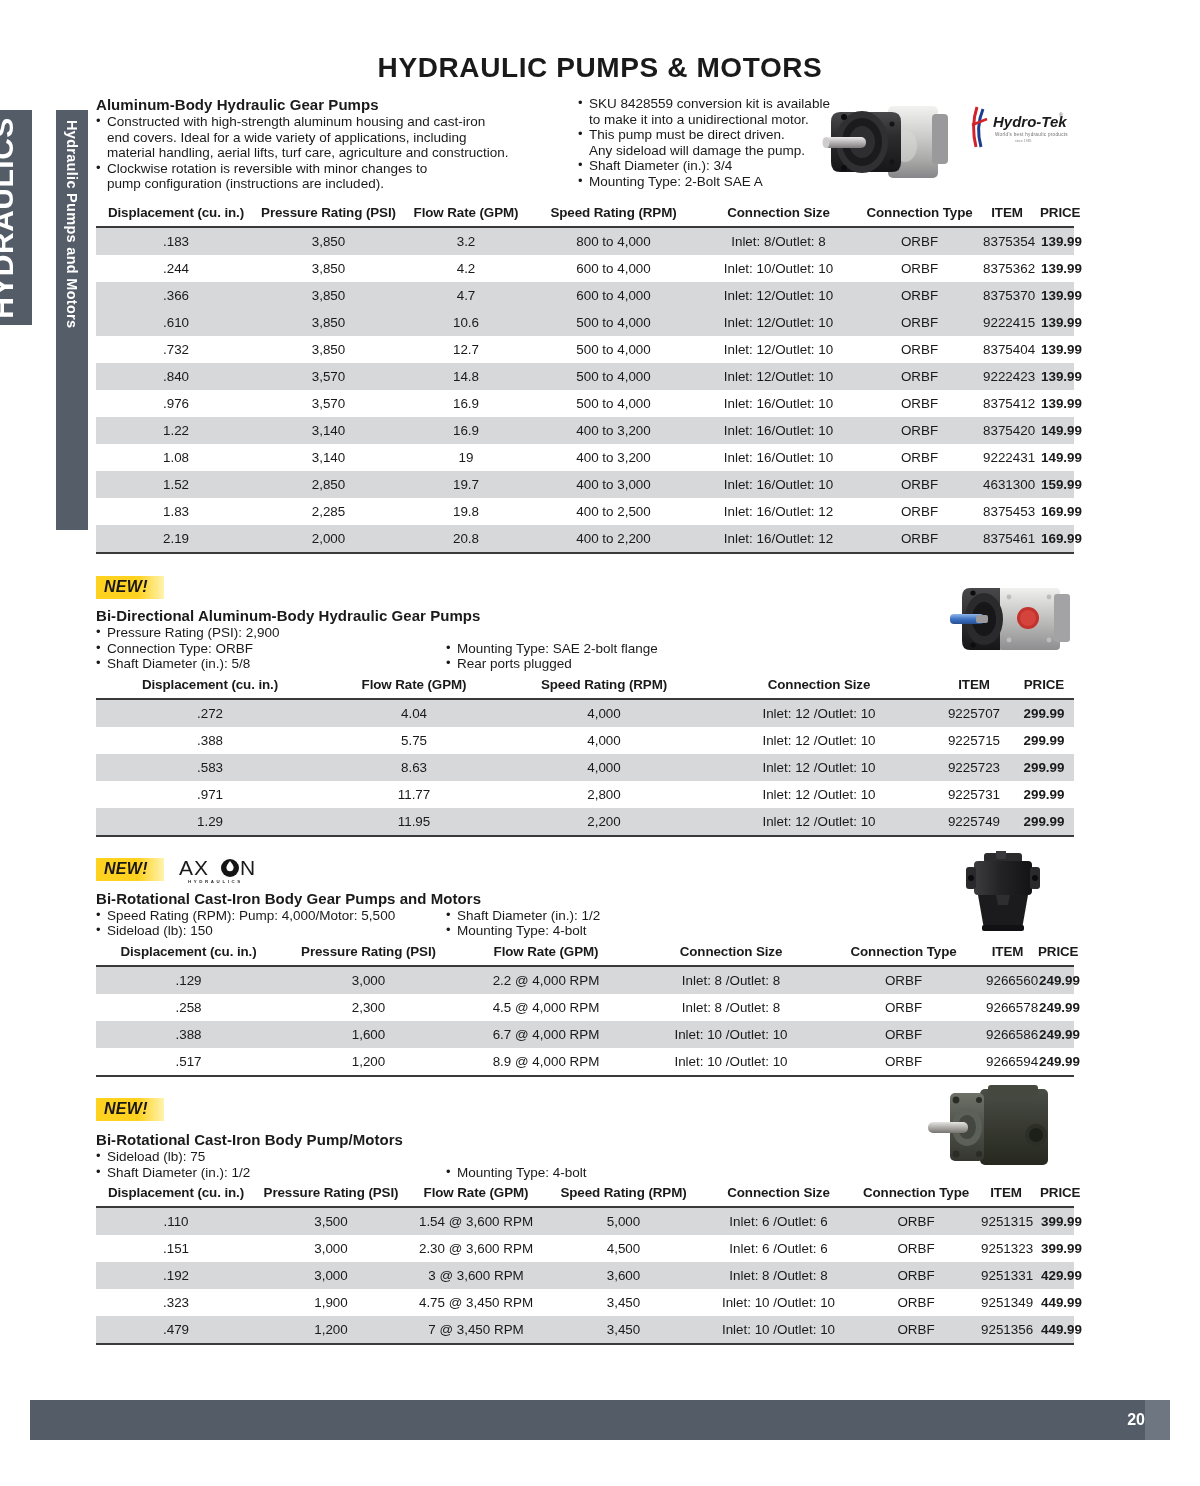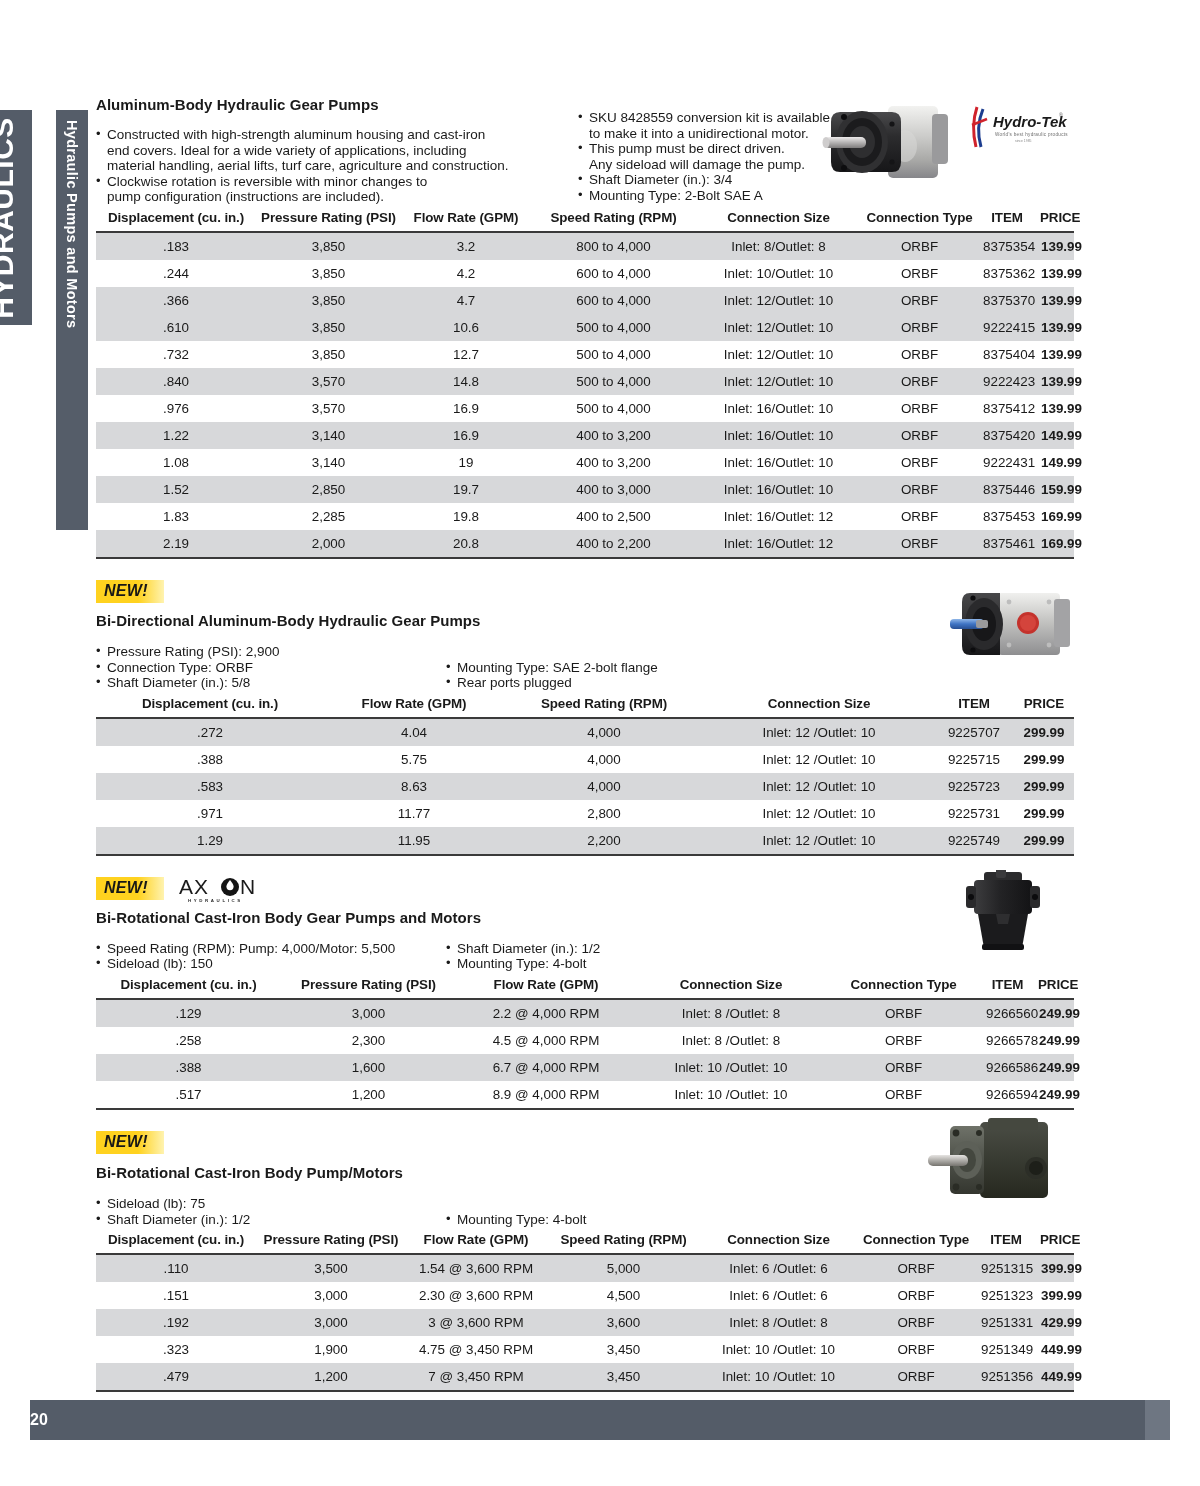--- a/index.html
+++ b/index.html
@@ -73,21 +73,21 @@
   .intro { position: relative; min-height: 104px; }
   .intro-cols { display: flex; gap: 14px; }
   .intro-left  { width: 468px; }
   .intro-right { width: 300px; }
   .sec-head {
     font-size: 15px;
     font-weight: 700;
     margin-bottom: 1px;
     letter-spacing: .05px;
   }
-  ul.bl { list-style: none; margin-top: 14px; }
+  ul.bl { list-style: none; }
   ul.bl li {
     position: relative;
     padding-left: 11px;
     font-size: 13.5px;
     line-height: 15.6px;
     margin-bottom: 0px;
   }
   ul.bl li::before {
     content: "\2022";
     position: absolute;
@@ -180,21 +180,21 @@
   .footer {
     position: absolute;
     left: 30px; bottom: 46px;
     width: 1115px; height: 40px;
     background: #545c68;
   }
   .footer .pg {
     position: absolute;
     left: 0; right: 0; top: 50%;
     transform: translateY(-50%);
-    text-align: left;
+    text-align: right;
     color: #fff;
     font-size: 16px;
     font-weight: 700;
   }
   .footer-tail {
     position: absolute;
     left: 1145px; bottom: 46px;
     width: 25px; height: 40px;
     background: #6e7682;
   }
@@ -204,20 +204,21 @@
 
 <div class="page">
 
   <div class="side-tab-big">
     <span>HYDRAULICS</span>
   </div>
   <div class="side-tab-small">
     <span>Hydraulic Pumps and Motors</span>
   </div>
 
+  <div class="page-title">HYDRAULIC PUMPS &amp; MOTORS</div>
 
   <div class="content">
 
     <div class="intro">
       <div class="intro-cols">
         <div class="intro-left">
           <div class="sec-head">Aluminum-Body Hydraulic Gear Pumps</div>
           <ul class="bl">
             <li>Constructed with high-strength aluminum housing and cast-iron</li>
             <li class="cont">end covers. Ideal for a wide variety of applications, including</li>
@@ -397,21 +398,21 @@
             <td class="item">9222431</td>
             <td class="price">149.99</td>
           </tr>
           <tr class="alt">
             <td class="num">1.52</td>
             <td class="num">2,850</td>
             <td class="num">19.7</td>
             <td class="num">400 to 3,000</td>
             <td class="num">Inlet: 16/Outlet: 10</td>
             <td class="num">ORBF</td>
-            <td class="item">8375446</td>
+            <td class="item">4631300</td>
             <td class="price">159.99</td>
           </tr>
           <tr>
             <td class="num">1.83</td>
             <td class="num">2,285</td>
             <td class="num">19.8</td>
             <td class="num">400 to 2,500</td>
             <td class="num">Inlet: 16/Outlet: 12</td>
             <td class="num">ORBF</td>
             <td class="item">8375453</td>

